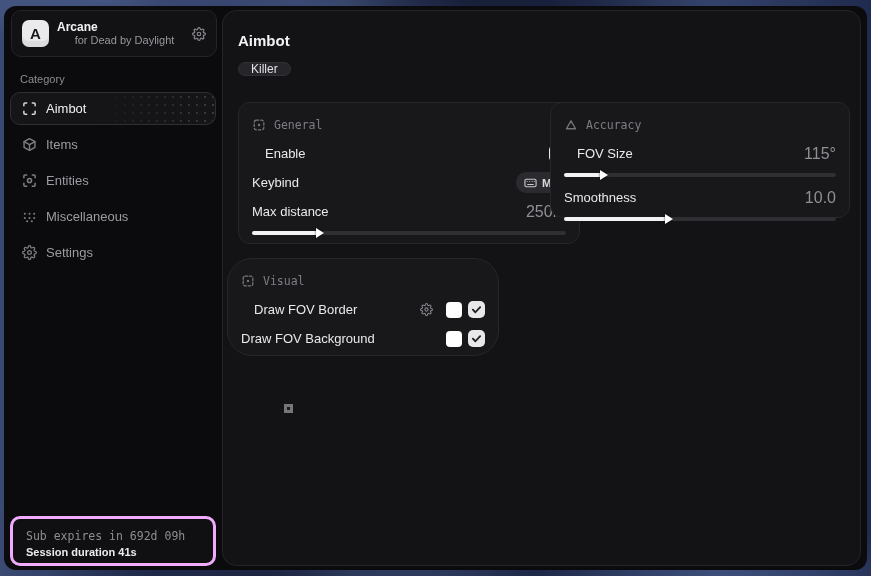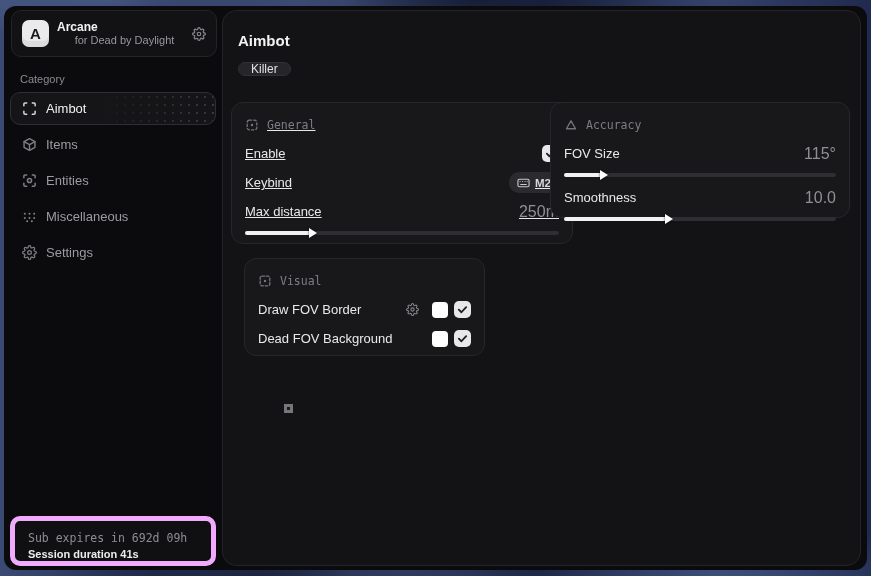--- a/index.html
+++ b/index.html
@@ -48,43 +48,43 @@
   .nav-item.active .nav-icon{ color:#d8d8dc; }
   .dot-pattern{
     position:absolute; right:0; top:0; bottom:0; width:58%;
     background-image:radial-gradient(circle,#3a3a41 1.1px, transparent 1.2px);
     background-size:8px 8px;
     -webkit-mask-image:linear-gradient(to left,#000,transparent);
     mask-image:linear-gradient(to left,#000,transparent);
   }
   .footer-card{
     position:absolute; left:6px; top:510px; width:206px; height:50px;
-    border:5px solid #f0abfc; border-radius:10px; background:#101013;
+    border:3px solid #f0abfc; border-radius:10px; background:#101013;
     padding:9px 13px;
   }
   .footer-mono{ font-family:"DejaVu Sans Mono","Liberation Mono",monospace; font-size:11.5px; color:#8d8d93; line-height:16px; }
   .footer-session{ font-size:11px; font-weight:bold; color:#ececee; line-height:16px; }
   
   .main-panel{
     position:absolute; left:218px; top:4px; width:639px; height:556px;
     background:#131316; border:1px solid #232329; border-radius:14px;
   }
   .page-title{ position:absolute; left:15px; top:21px; font-size:15px; font-weight:bold; color:#f3f3f5; }
   .chip{
     position:absolute; left:15px; top:51px; height:14px; padding:0 12px;
     background:#26262a; border:1px solid #303036; border-radius:8px;
     display:inline-flex; align-items:center; font-size:12px; color:#e2e2e5; cursor:pointer;
   }
   .card{
     position:absolute; background:#18181b; border:1px solid #26262b; border-radius:12px;
     padding:0 13px;
   }
-  .card-general{ left:8px; top:91px; width:342px; height:142px;text-decoration:underline; }
+  .card-general{ left:15px; top:91px; width:342px; height:142px; }
   .card-accuracy{ left:327px; top:91px; width:300px; height:116px; }
-  .card-visual{ left:21px; top:247px; width:241px; height:98px; }
+  .card-visual{ left:4px; top:247px; width:272px; height:98px;border-radius:25px; }
   .card-header{
     display:flex; align-items:center; gap:8px; height:16px; margin-top:14px;
     font-family:"DejaVu Sans Mono","Liberation Mono",monospace;
     font-size:11.5px; color:#7d7d84;
   }
   .card-header .hdr-icon{ display:flex; color:#74747b; }
   .row{ display:flex; align-items:center; justify-content:space-between; height:29px; }
   .row-label{ font-size:13px; color:#e9e9eb; }
   .row-value{ font-size:16px; color:#8f8f95; }
   .row-right{ display:flex; align-items:center; gap:6px; }
@@ -108,21 +108,21 @@
     border-top:5px solid transparent; border-bottom:5px solid transparent;
     border-left:8px solid #ffffff;
     filter:drop-shadow(0 0 1px rgba(0,0,0,.7));
   }
   .gear-small{ color:#85858b; display:flex; margin-right:7px; cursor:pointer; }
   .handle-dot{
     position:absolute; left:61px; top:393px; width:9px; height:9px;
     background:#75757a; display:flex; align-items:center; justify-content:center;
   }
   .handle-dot::after{ content:""; width:3px; height:3px; background:#1a1a1d; display:block; }
-  .mt6{ margin-top:6px; }
+  .mt6{ margin-top:6px;margin-left:13px; }
 </style>
 </head>
 <body>
 
 <div class="window">
 
   <div class="brand-card">
     <div class="logo">A</div>
     <div class="brand-text">
       <div class="brand-title">Arcane</div>
@@ -294,21 +294,21 @@
           </span>
           <span class="swatch" style="background: rgb(255, 255, 255);"></span>
           <span class="checkbox checked">
             <svg width="11" height="11" viewBox="0 0 12 12" fill="none" stroke="#1f1f23" stroke-width="2" stroke-linecap="round" stroke-linejoin="round">
                 <path d="M2 6.2 4.8 9 10 3.4"></path>
               </svg>
           </span>
         </span>
       </div>
       <div class="row">
-        <span class="row-label">Dead FOV Background</span>
+        <span class="row-label">Draw FOV Background</span>
         <span class="row-right">
           <span class="swatch" style="background: rgb(255, 255, 255);"></span>
           <span class="checkbox checked">
             <svg width="11" height="11" viewBox="0 0 12 12" fill="none" stroke="#1f1f23" stroke-width="2" stroke-linecap="round" stroke-linejoin="round">
                 <path d="M2 6.2 4.8 9 10 3.4"></path>
               </svg>
           </span>
         </span>
       </div>
     </div>

